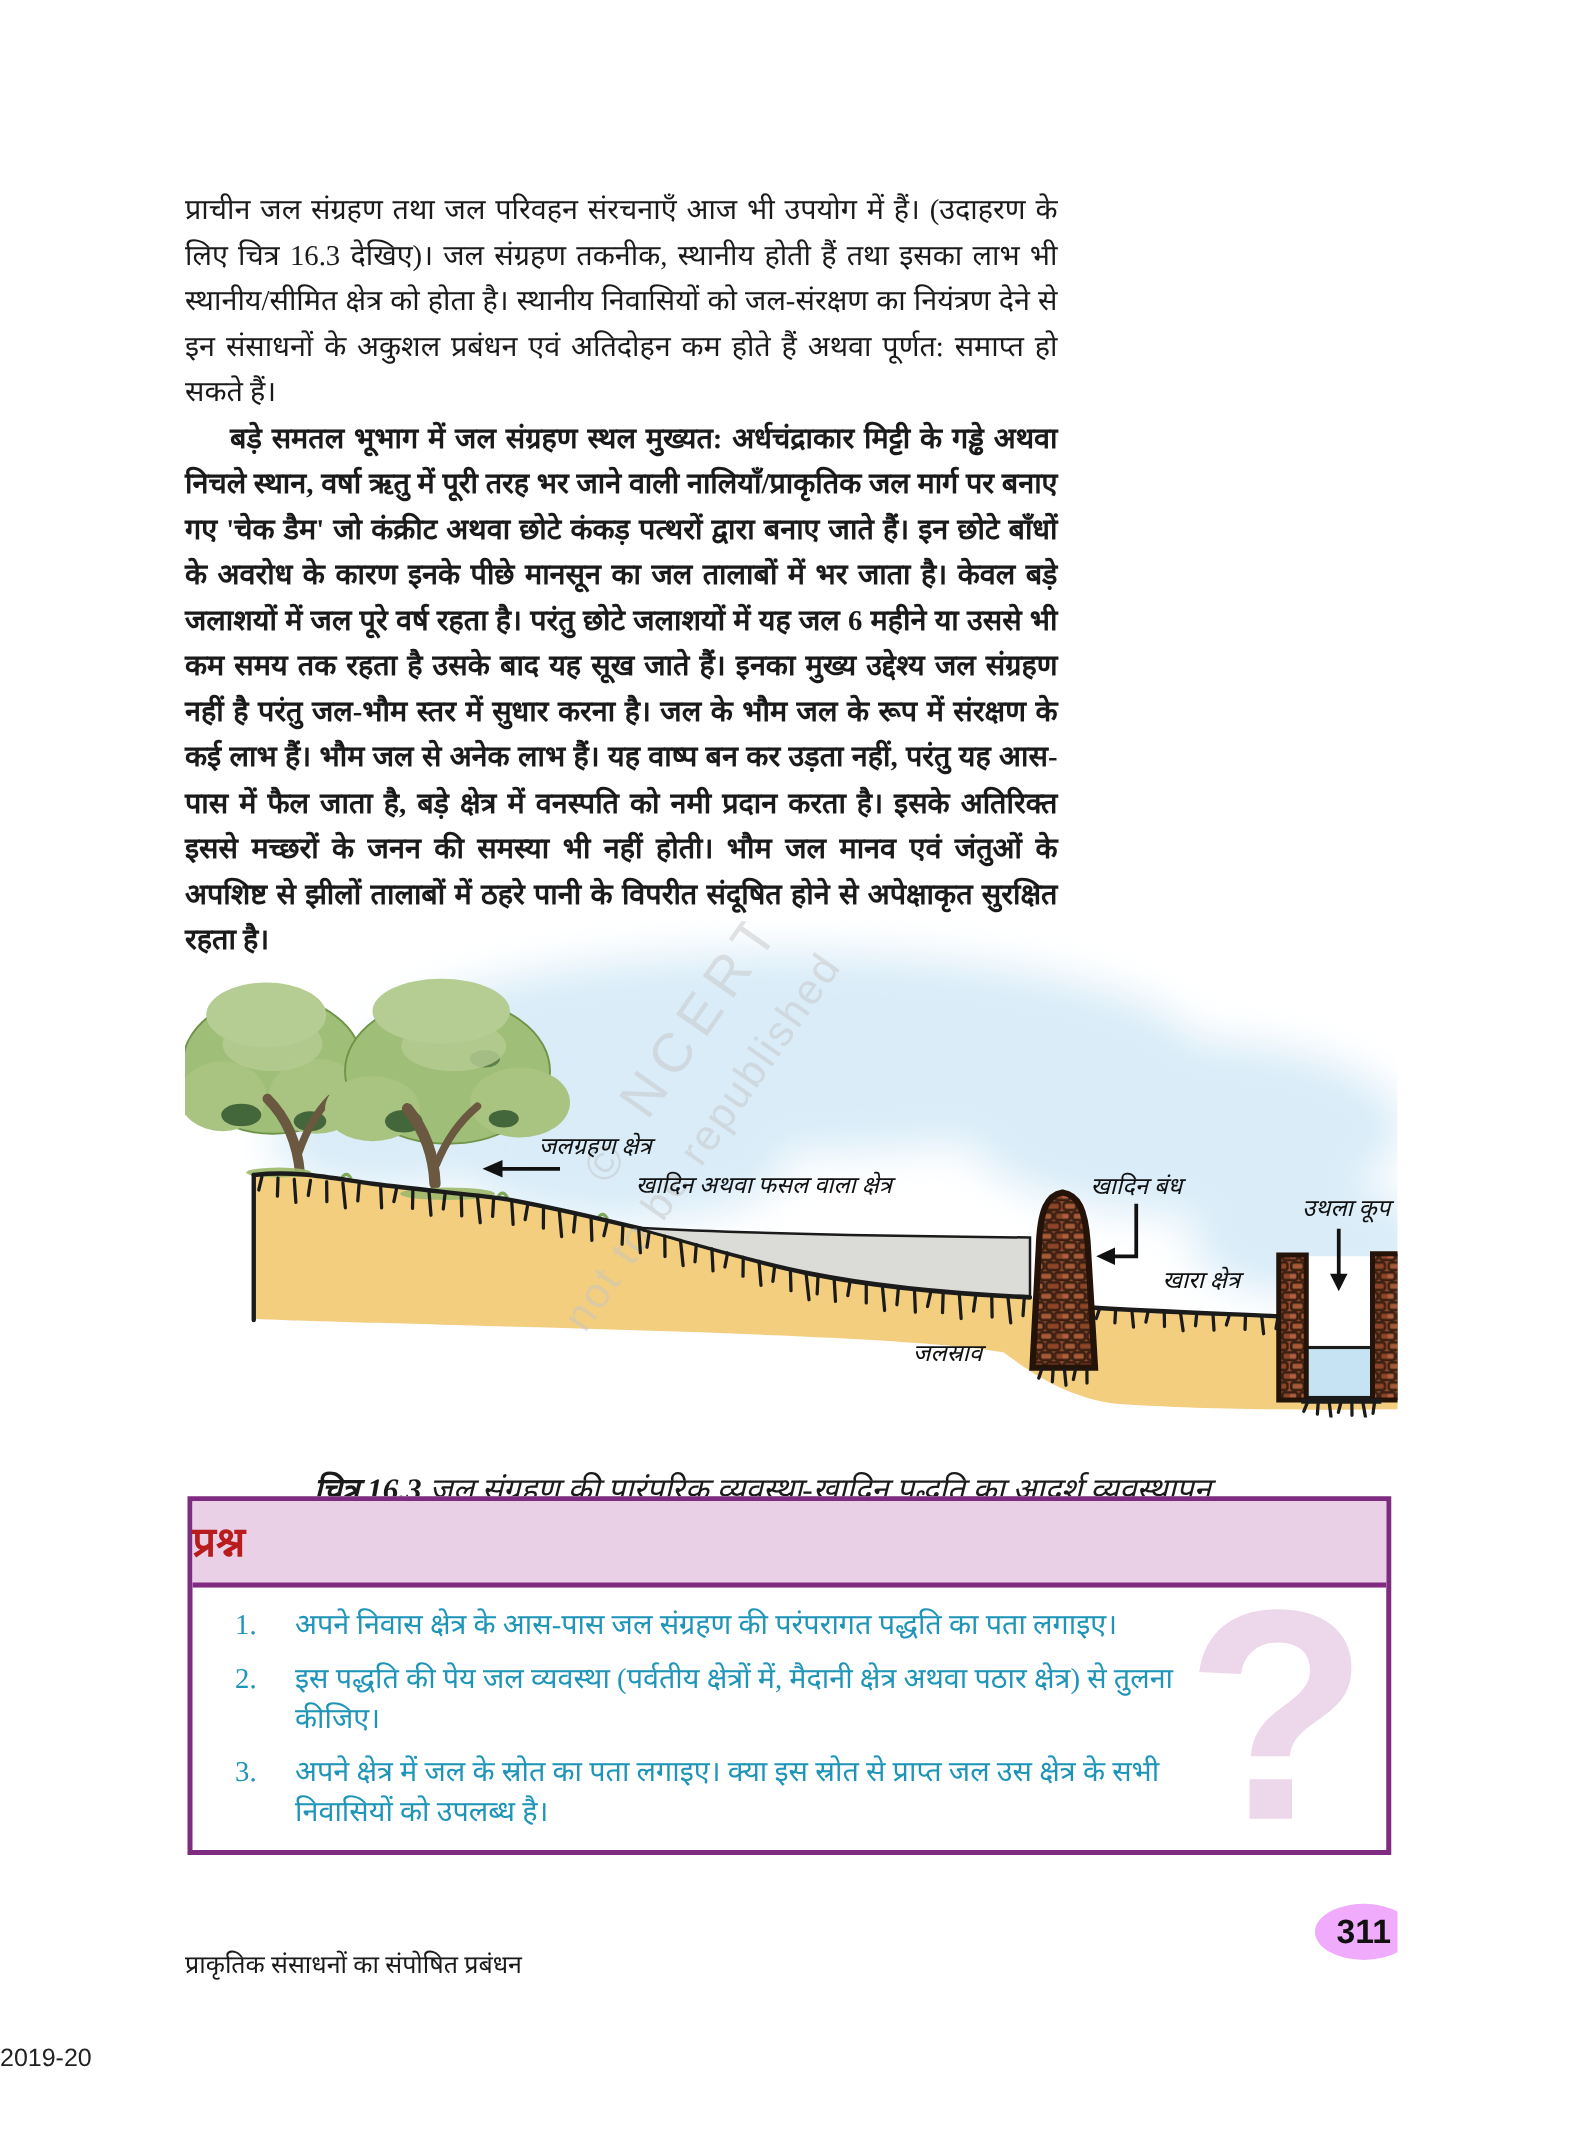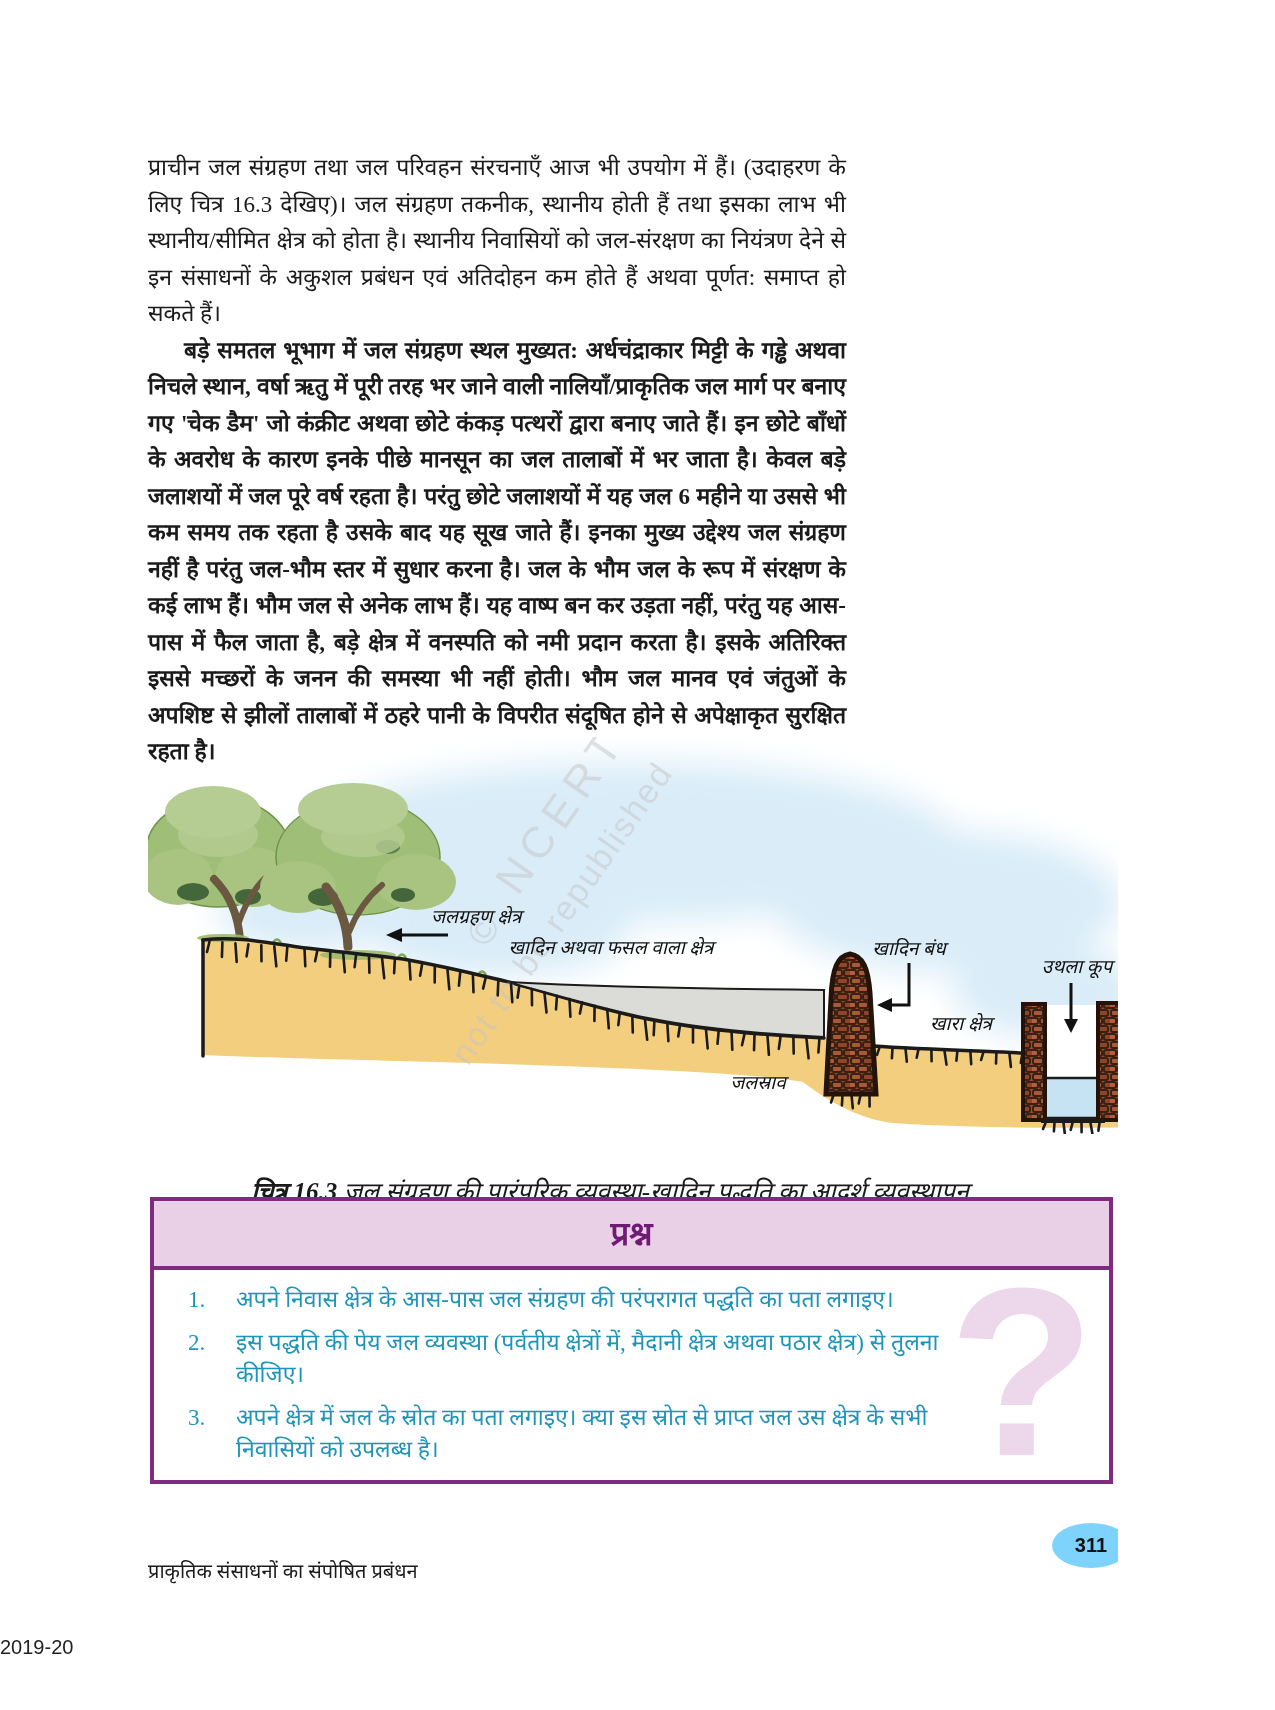--- a/index.html
+++ b/index.html
@@ -18,30 +18,30 @@
   .wm{fill:#c5c5c5;opacity:.5;font-family:"Liberation Sans","DejaVu Sans",sans-serif;}
   .wm1{font-size:44px;letter-spacing:8px;}
   .wm2{font-size:38px;}
   .wm3{font-size:34px;letter-spacing:2px;}
 
   .caption{position:absolute;left:150px;top:1150px;width:920px;text-align:center;font-size:25px;margin-top:23px;}
   .cap-b{font-weight:bold;font-style:italic;}
   .cap-i{font-style:italic;}
 
   .qbox{position:absolute;left:150px;top:1197px;width:963px;border:4px solid #7E2B80;background:#fff;box-sizing:border-box;}
-  .qhead{background:#EAD0E6;border-bottom:4px solid #7E2B80;text-align:center;padding:9px 16px 11px;font-size:33px;font-weight:bold;color:#701a75;font-family:"Liberation Sans","DejaVu Sans",sans-serif;}
+  .qhead{background:#EAD0E6;border-bottom:4px solid #7E2B80;padding:9px 0 11px;font-size:33px;font-weight:bold;color:#b91c1c;font-family:"Liberation Sans","DejaVu Sans",sans-serif;}
   .qbody{position:relative;padding:14px 150px 12px 26px;}
   #qlist{margin:0;padding:0;list-style:none;position:relative;z-index:1;}
   #qlist li{display:flex;gap:20px;margin-bottom:11px;color:#1E95B8;font-size:23px;line-height:32px;}
   #qlist li:last-child{margin-bottom:2px;}
   .qnum{min-width:28px;padding-left:8px;}
   .bigq{position:absolute;right:14px;top:-18px;font-size:240px;line-height:1;font-weight:bold;color:#EDD7EB;font-family:"Liberation Sans","DejaVu Sans",sans-serif;z-index:0;}
 
   .footer-chapter{position:absolute;left:148px;top:1535px;font-size:20px;color:#1a1a1a;margin-top:22px;}
-  .page-oval{position:absolute;left:1052px;top:1523px;width:78px;height:45px;background:#7dd3fc;border-radius:50%;display:flex;align-items:center;justify-content:center;font-family:"Liberation Sans","DejaVu Sans",sans-serif;font-weight:bold;font-size:20px;color:#111;}
+  .page-oval{position:absolute;left:1052px;top:1523px;width:78px;height:45px;background:#f0abfc;border-radius:50%;display:flex;align-items:center;justify-content:center;font-family:"Liberation Sans","DejaVu Sans",sans-serif;font-weight:bold;font-size:27px;color:#111;}
   .year{position:absolute;left:0;top:1636px;width:1275px;text-align:left;font-size:20px;font-family:"Liberation Sans","DejaVu Sans",sans-serif;color:#222;}
 </style>
 </head>
 <body>
 
 <div class="page">
 
   <div class="cropv"></div>
   <div class="croph"></div>
 

